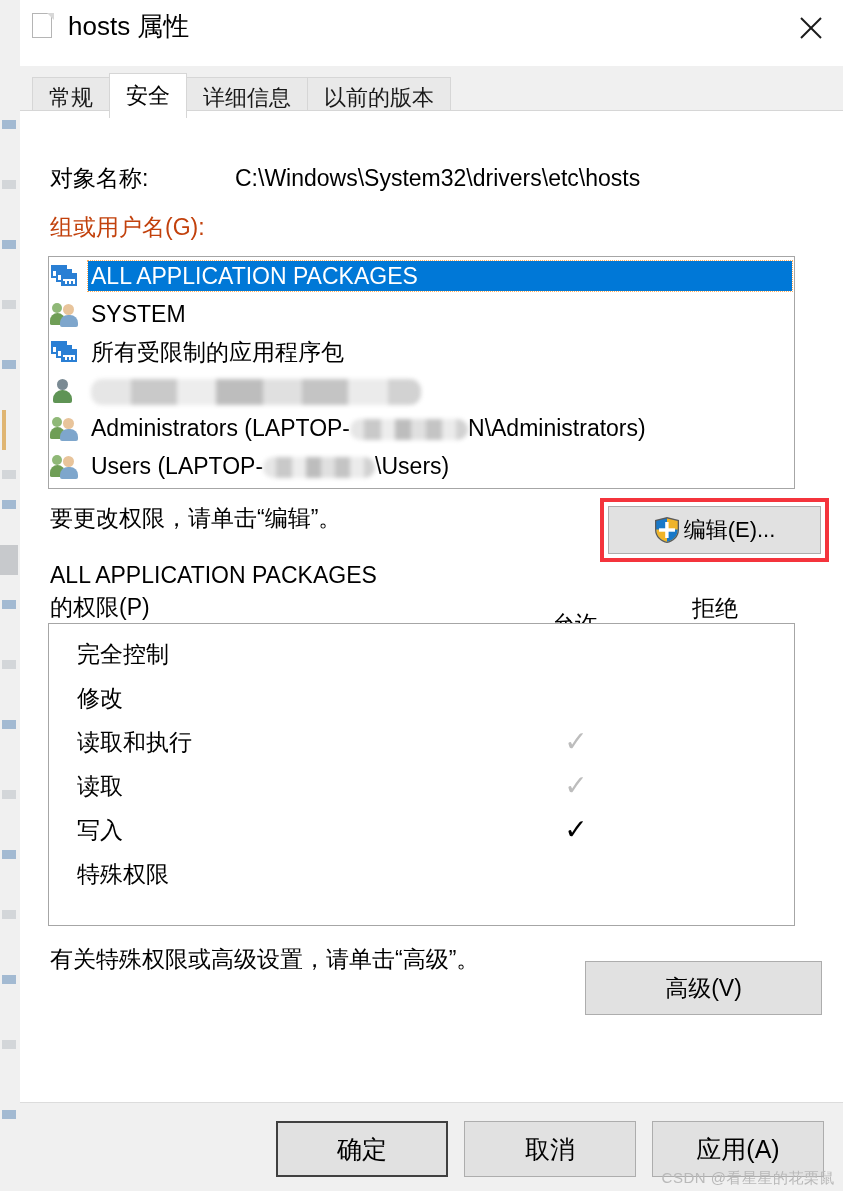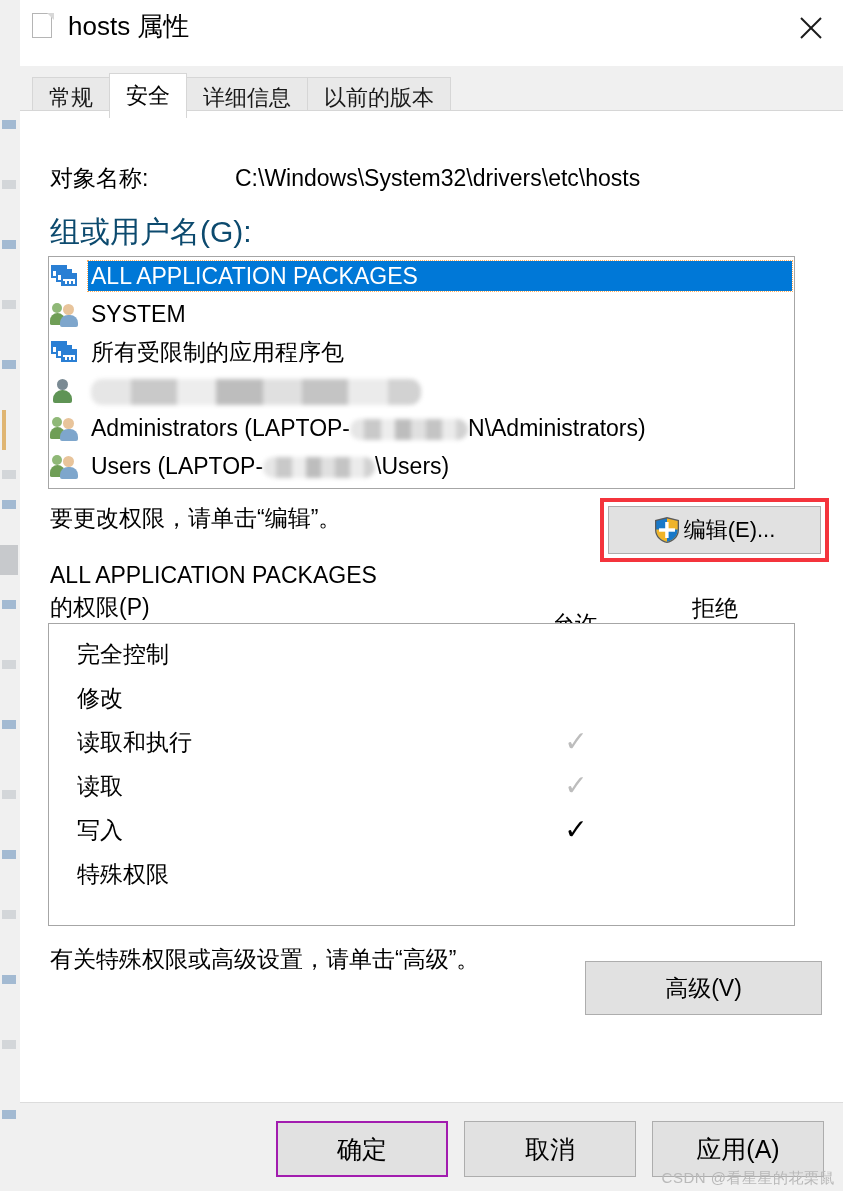--- a/index.html
+++ b/index.html
@@ -159,22 +159,22 @@
     white-space: nowrap;
     margin-top: 12px;
   }
   #objname-label { width: 185px; flex: 0 0 185px; }
   #objname-value { }
 
   
   #group-label {
     position: absolute;
     left: 30px; top: 101px;
-    font-size: 30px;
-    color: #0c4a6e;
+    font-size: 23px;
+    color: #c2410c;
   }
 
   
   #principal-list {
     position: absolute;
     left: 28px; top: 145px;
     width: 747px; height: 233px;
     background: #ffffff;
     border: 1px solid #a6a6a6;
     box-sizing: border-box;
@@ -403,21 +403,21 @@
     background: #e1e1e1;
     border: 1px solid #adadad;
     box-sizing: border-box;
     display: flex;
     align-items: center;
     justify-content: center;
     font-size: 25px;
     color: #000000;
     cursor: default;
   }
-  #btn-ok     { left: 256px; width: 172px; border: 2px solid #a21caf; }
+  #btn-ok     { left: 256px; width: 172px; border: 2px solid #404040; }
   #btn-cancel { left: 444px; width: 172px; }
   #btn-apply  { left: 632px; width: 172px; }
 
   
   #watermark {
     position: absolute;
     right: 8px; bottom: 4px;
     font-size: 15px;
     color: #b9b9b9;
     white-space: nowrap;

